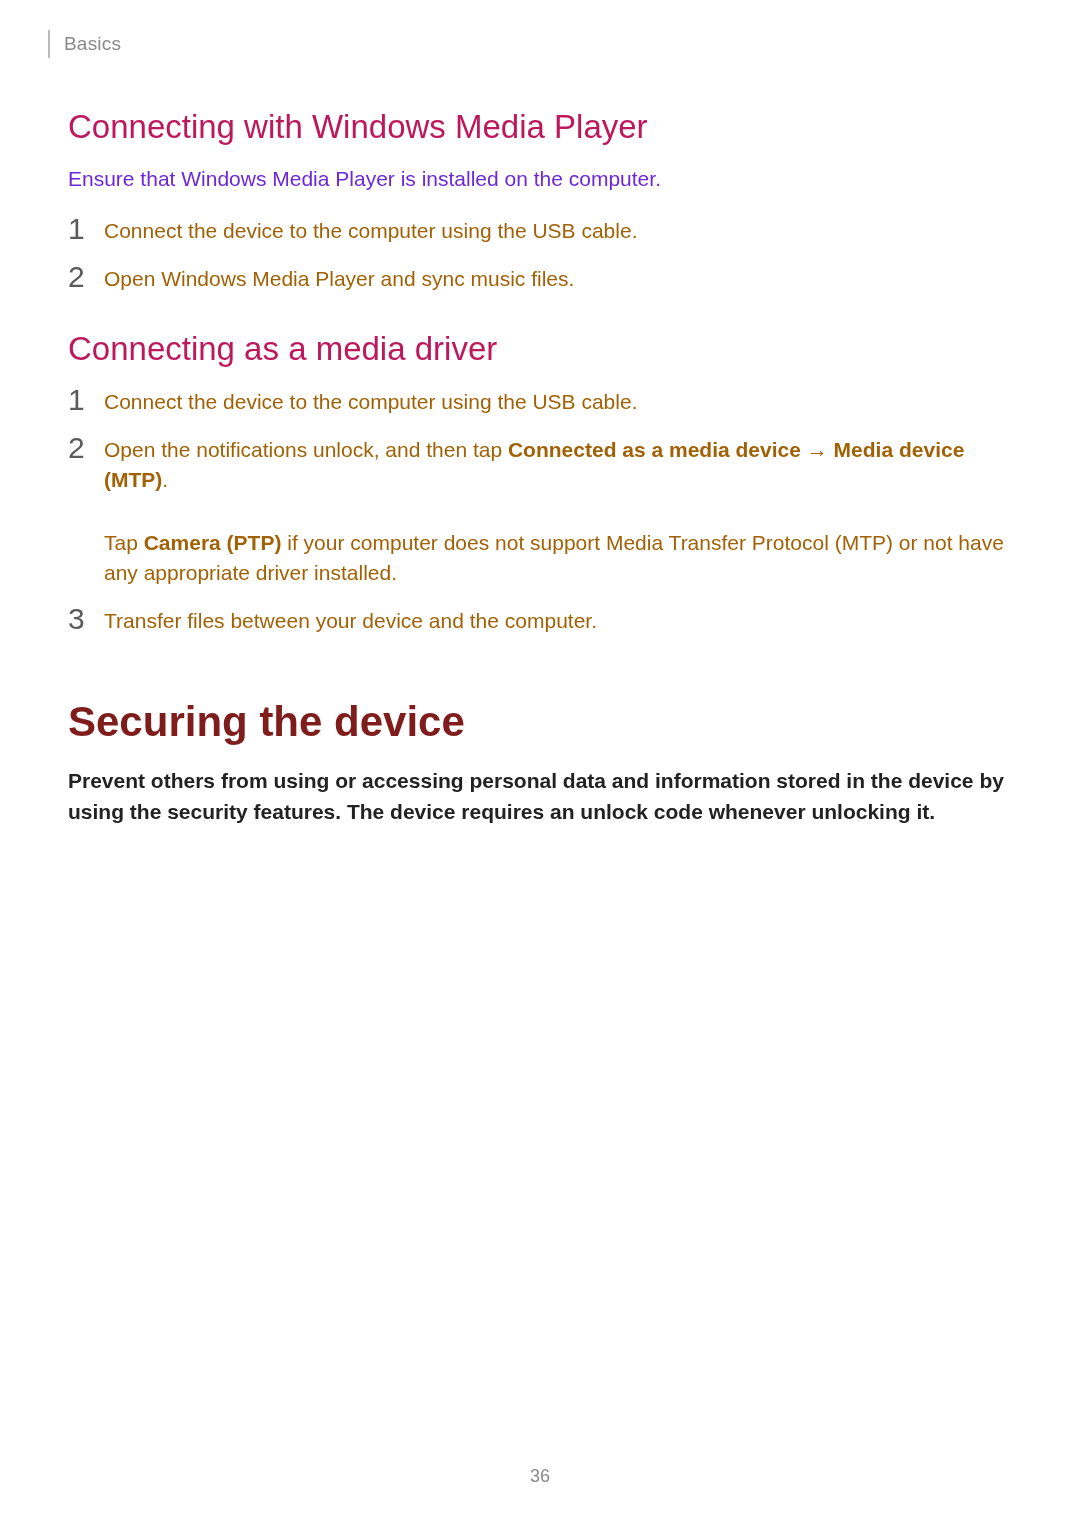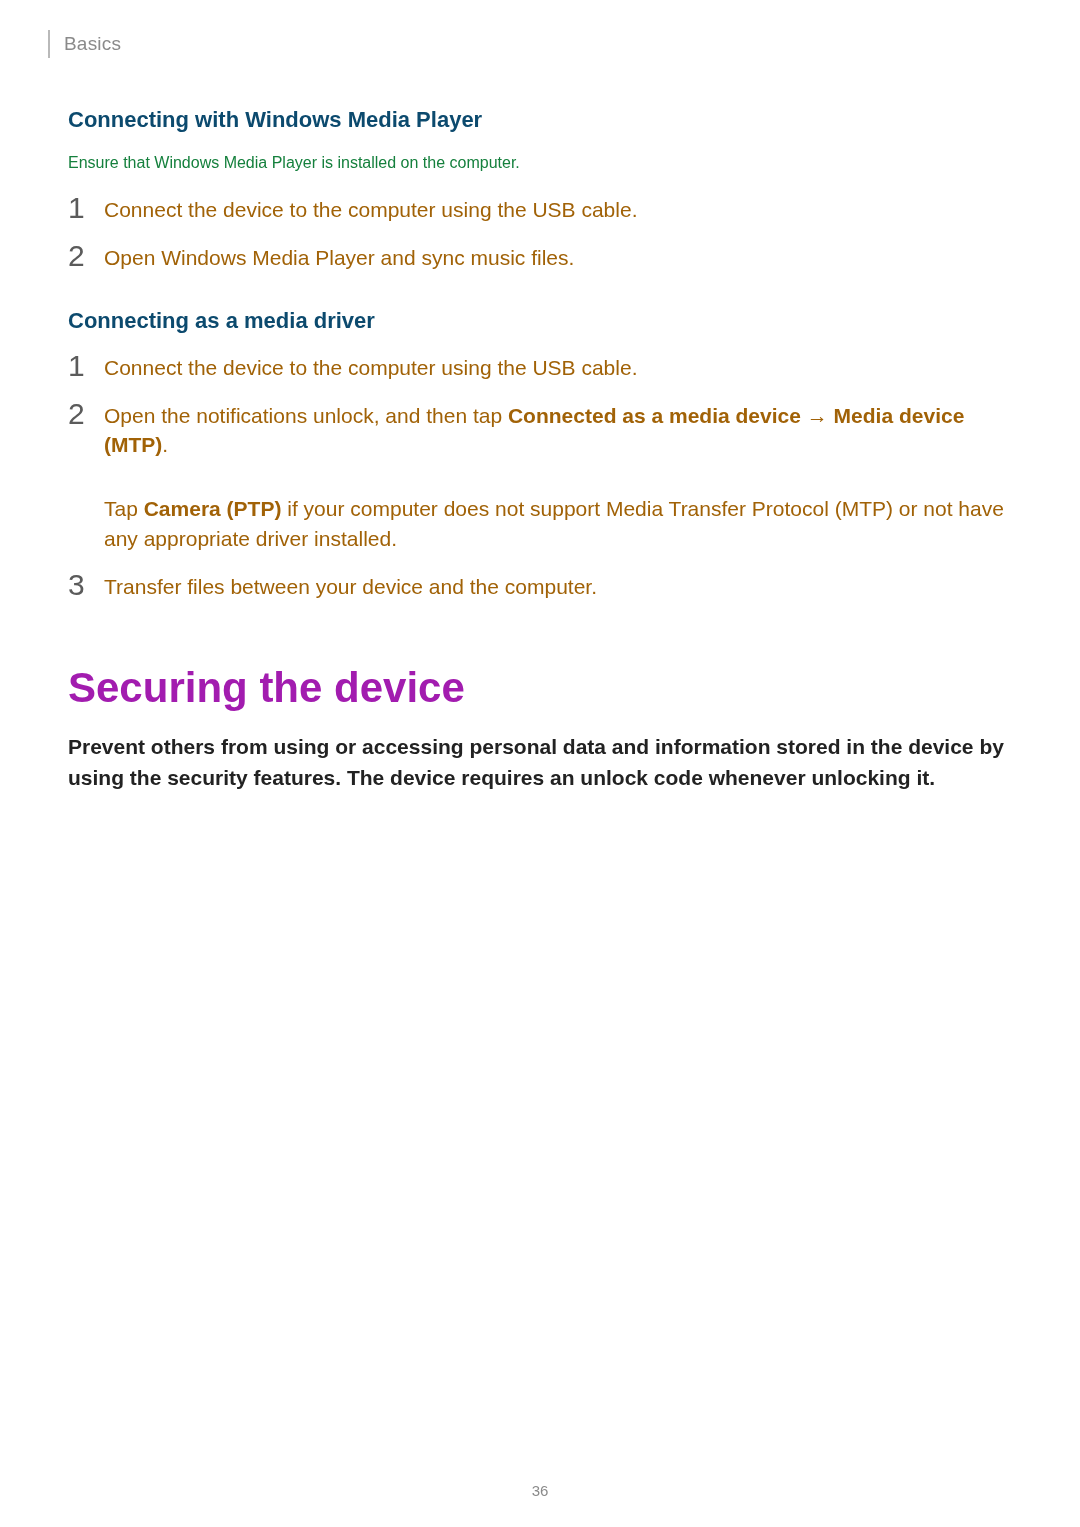--- a/index.html
+++ b/index.html
@@ -30,29 +30,29 @@
     width: 2px;
     height: 28px;
     background: #b9b9b9;
   }
   .breadcrumb {
     font-size: 19px;
     color: #8a8a8a;
     letter-spacing: 0.2px;
   }
   .sub-heading {
-    color: #0c4a6e;
-    font-size: 22px;
-    font-weight: 700;
+    color: #be185d;
+    font-size: 33px;
+    font-weight: 400;
     margin: 0 0 18px 0;
     line-height: 1.25;
   }
   .lead-para {
-    font-size: 16px;
-    color: #15803d;
+    font-size: 21px;
+    color: #6d28d9;
     margin: 0 0 22px 0;
     line-height: 1.35;
   }
   .steps {
     margin: 0 0 34px 0;
   }
   .step {
     display: flex;
     align-items: flex-start;
     gap: 18px;
@@ -81,41 +81,41 @@
   .step-body p.secondary {
     margin-top: 34px;
   }
   .step-body b {
     font-weight: 700;
   }
   .arrow {
     font-family: Arial, sans-serif;
   }
   .main-heading {
-    color: #a21caf;
+    color: #7f1d1d;
     font-size: 42px;
     font-weight: 600;
     margin: 62px 0 20px 0;
     line-height: 1.15;
   }
   .body-para {
     font-size: 21px;
     color: #222;
     line-height: 1.45;
     margin: 0;
     max-width: 940px;
     font-weight: bold;
   }
   .page-number {
     position: absolute;
-    bottom: 28px;
+    bottom: 40px;
     left: 0;
     width: 100%;
     text-align: center;
-    font-size: 15px;
+    font-size: 18px;
     color: #8a8a8a;
   }
 </style>
 </head>
 <body>
 
 <div class="page">
 
   <div class="header">
     <div class="header-divider"></div>

